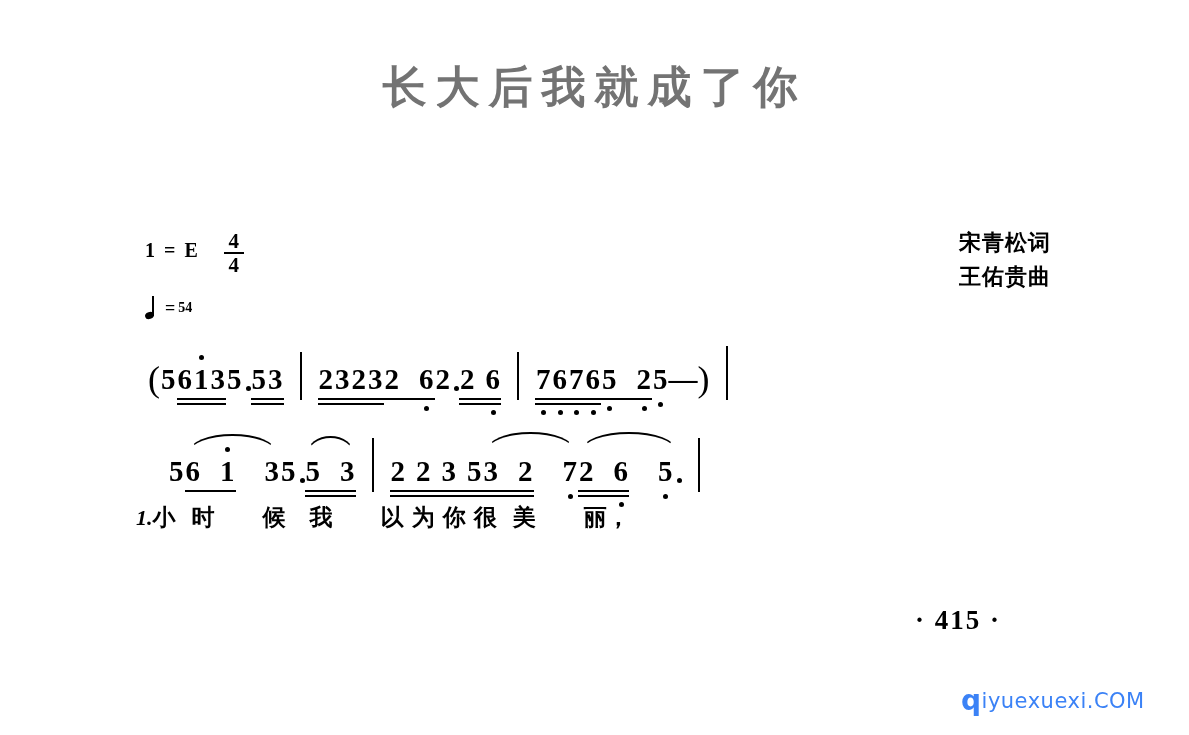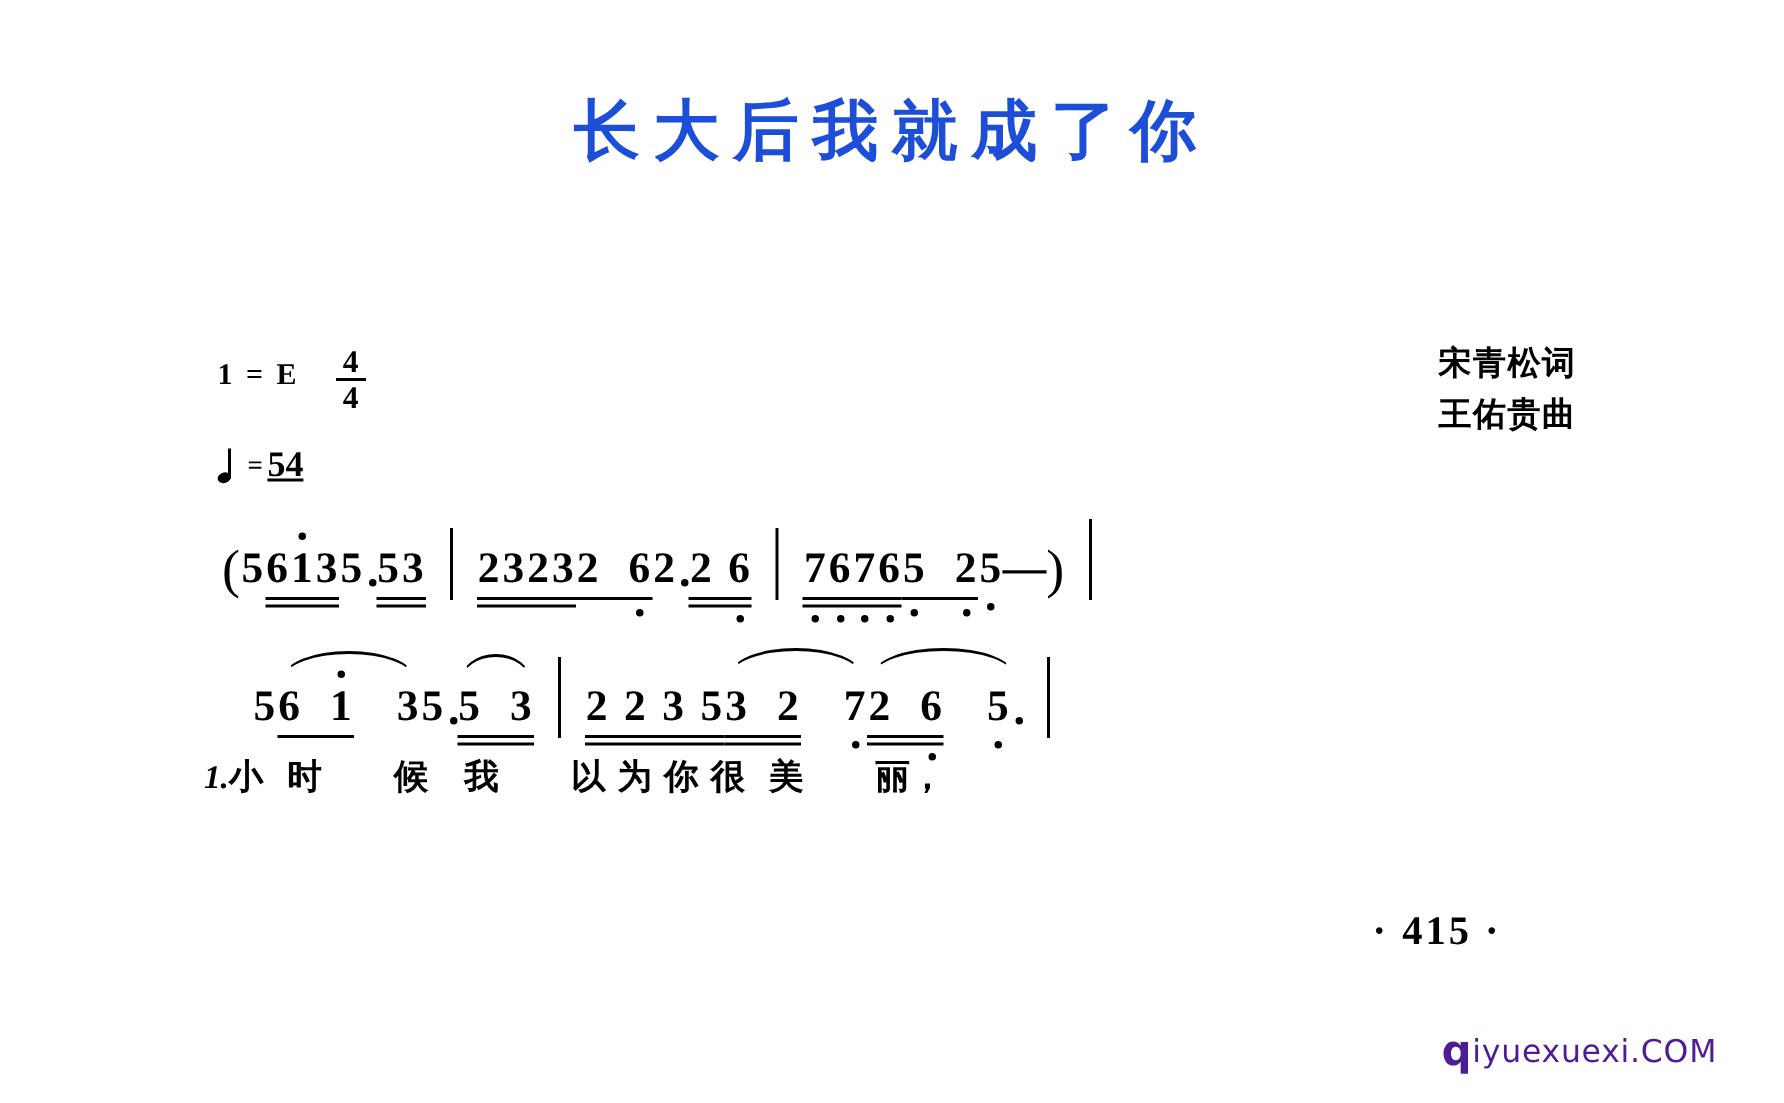--- a/index.html
+++ b/index.html
@@ -23,21 +23,21 @@
   #song-title {
     position: absolute;
     left: 0;
     top: 58px;
     width: 1189px;
     text-align: center;
     font-family: "DejaVu Sans", sans-serif;
     font-size: 44px;
     font-weight: 700;
     letter-spacing: 9px;
-    color: #1d4ed8;
+    color: #737373;
     white-space: nowrap;
   }
 
   
   #credits {
     position: absolute;
     right: 138px;
     top: 226px;
     text-align: left;
     font-family: "DejaVu Sans", sans-serif;
@@ -111,21 +111,21 @@
   }
   .quarter-note .stem {
     position: absolute;
     left: 7px;
     bottom: 3px;
     width: 2px;
     height: 20px;
     background: #000;
   }
   #tempo-block .eq { margin: 0 3px 0 2px; font-size: 18px; }
-  #tempo-block .bpm { font-size: 24px; font-weight: 700; text-decoration: underline; }
+  #tempo-block .bpm { font-size: 14px; font-weight: 700; }
 
   
   .stave {
     position: absolute;
     display: flex;
     align-items: flex-end;
     font-family: "Liberation Serif", serif;
   }
   #stave-1 { left: 148px; top: 340px; }
   #stave-2 { left: 168px; top: 432px; }
@@ -451,17 +451,17 @@
     </span>
 
     <span class="barline tall"></span>
   </div>
 
   <div class="lyric-line" id="lyrics-1"><span class="verse-num">1.</span><span>小  时      候   我      以 为 你 很  美      丽，</span></div>
 
 
   <div id="page-number">· 415 ·</div>
 
-  <div id="watermark" style="color: #4c1d95;">
+  <div id="watermark" style="color: #3b82f6;">
     <span class="wm-q">q</span><span>iyuexuexi.COM</span>
   </div>
 
 </div>
 
 </body></html>

